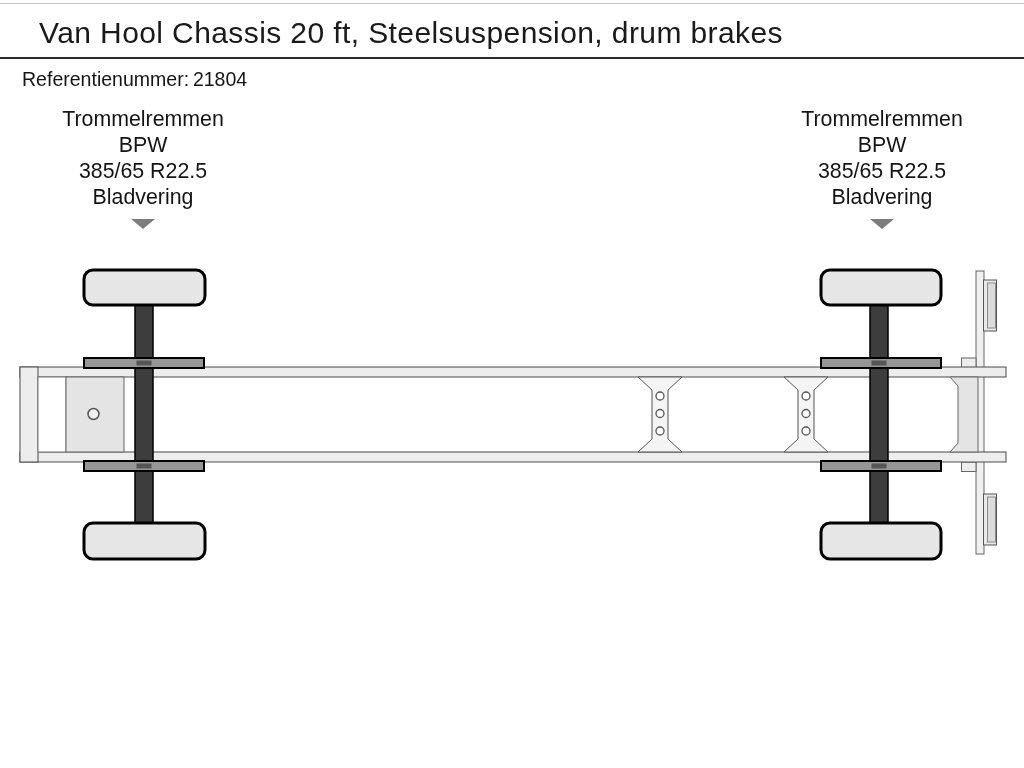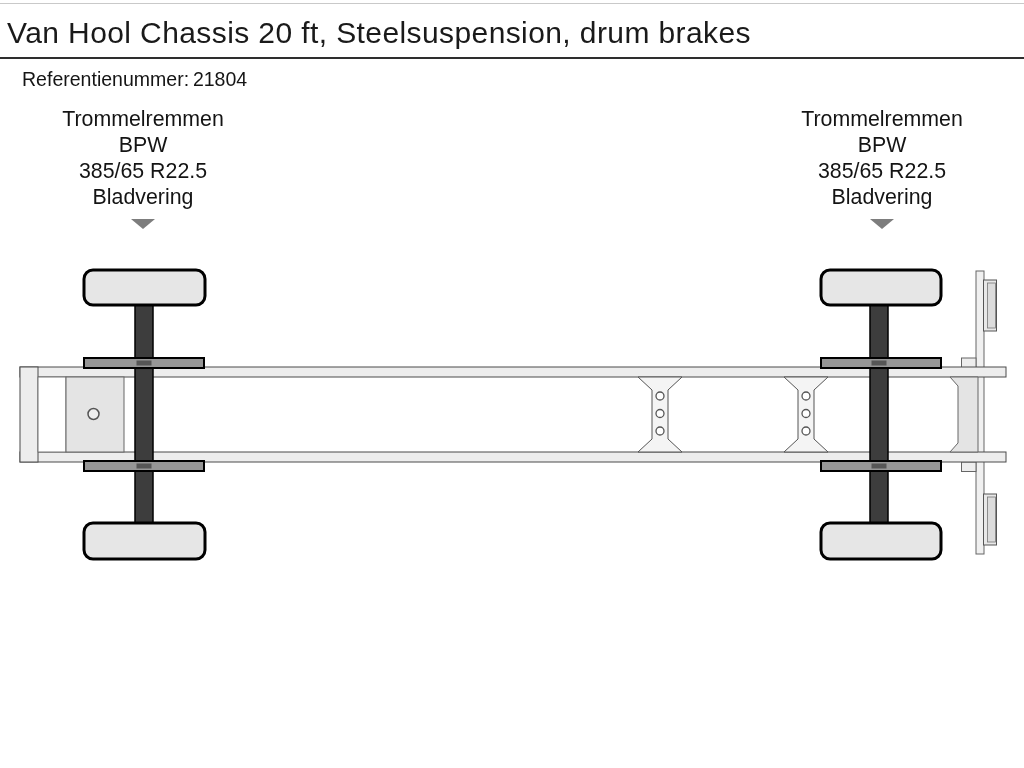--- a/index.html
+++ b/index.html
@@ -7,21 +7,21 @@
     width:1024px;height:768px;position:relative;overflow:hidden;
     background:#ffffff;
     font-family:"Liberation Sans","DejaVu Sans",sans-serif;
     color:#111;
   }
   .top-rule{
     position:absolute;left:0;top:3px;width:1024px;height:0;
     border-top:1px solid #c9c9c9;
   }
   .title{
-    position:absolute;left:7px;top:16px;margin:0;
+    position:absolute;left:39px;top:16px;margin:0;
     font-size:30px;font-weight:400;letter-spacing:0.4px;
     color:#1a1a1a;white-space:nowrap;
   }
   .title-rule{
     position:absolute;left:0;top:57px;width:1024px;height:0;
     border-top:2px solid #2e2e2e;
   }
   .refline{
     position:absolute;left:22px;top:67px;
     font-size:21px;color:#151515;white-space:nowrap;

